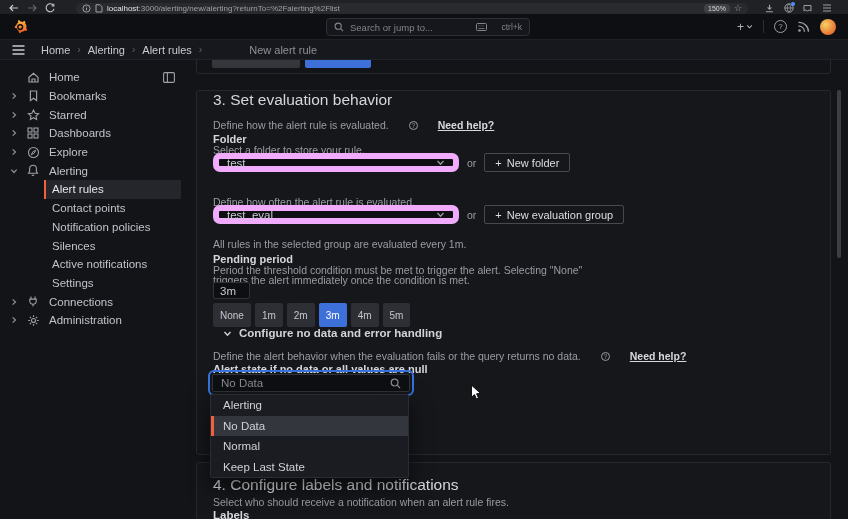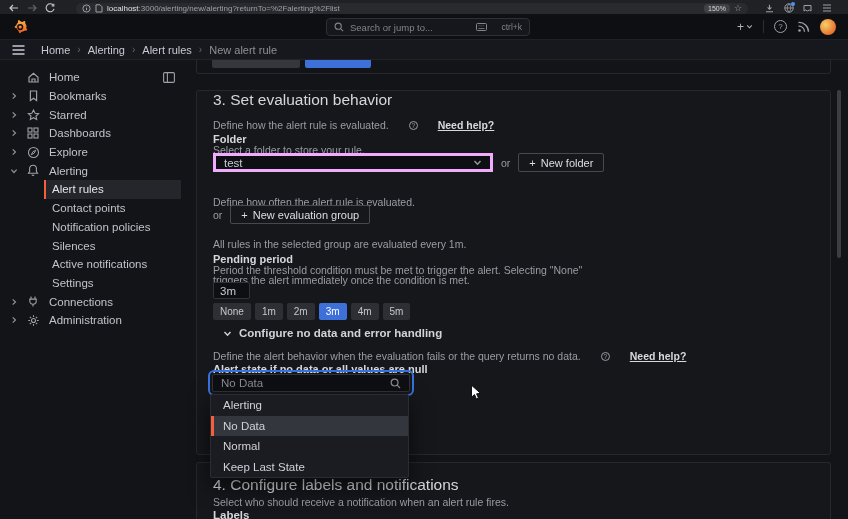--- a/index.html
+++ b/index.html
@@ -40,21 +40,21 @@
     display:flex; align-items:center; justify-content:center; font-size:8px; color:#9da0a8; }
   .avatar { width:16px; height:16px; border-radius:50%;
     background:radial-gradient(circle at 35% 35%, #f6d067, #e8732f 70%, #c8531f); }
 
   
   .pagehead { position:absolute; left:0; top:40px; width:848px; height:20px;
     background:#17181d; border-bottom:1px solid #222329;
     display:flex; align-items:center; padding:0 12px; gap:8px; font-size:11px; }
   .crumbs { display:flex; align-items:center; gap:7px; margin-left:8px; }
   .crumb { color:#c9c9d1; }
-  .crumb.cur { color:#8f8f97; }
+  .crumb.cur { color:#8f8f97;margin-left:40px; }
   .csep { color:#63646b; font-size:10px; }
   .headbtns { margin-left:auto; display:flex; align-items:center; gap:8px; }
   .btn-primary { background:var(--primary-blue,#3D71D9); color:#fff; font-size:10px;
     padding:2px 8px; border-radius:2px; line-height:11px; }
   .btn-dark { background:#303136; color:#d8d8de; font-size:10px; padding:2px 9px;
     border-radius:2px; line-height:11px; }
 
   
   .body { position:absolute; left:0; top:60px; width:848px; height:459px; }
   .sidebar { position:absolute; left:0; top:0; width:187px; height:459px;
@@ -87,32 +87,32 @@
   .sectitle { position:absolute; left:16px; font-size:15.5px; color:#d6d7db; font-weight:400; }
   .gsub { position:absolute; left:16px; font-size:10.5px; color:#9b9ca4;
     display:flex; align-items:center; gap:20px; white-space:nowrap; }
   .needhelp { color:#d8d9dd; font-weight:bold; text-decoration:underline; }
   .qicon { display:inline-flex; width:9px; height:9px; border:1px solid #9b9ca4;
     border-radius:50%; align-items:center; justify-content:center;
     font-size:6.5px; color:#9b9ca4; }
   .flabel { position:absolute; left:16px; font-size:11px; font-weight:bold; color:#d6d7db; }
   .fdesc { position:absolute; left:16px; font-size:10.5px; color:#9b9ca4; }
   .selrow { position:absolute; left:16px; display:flex; align-items:center; gap:8px; }
-  .gfselect { display:flex; align-items:center; width:280px; height:19px;
-    background:#0e0f13; border:3px solid #f0abfc; border-radius:0;
+  .gfselect { display:flex; align-items:center; width:246px; height:19px;
+    background:#0e0f13; border:6px solid #f0abfc; border-radius:7px;
     padding:0 8px; font-size:11.5px; color:#c9c9d1; }
   .gfselect .cvd { margin-left:auto; display:flex; }
   .ortxt { font-size:10.5px; color:#9b9ca4; }
   .btn-outline { display:flex; align-items:center; gap:5px; height:19px; padding:0 10px;
     border:1px solid #47494f; border-radius:2px; font-size:11px; color:#dddee3; background:transparent; }
   .pinput { position:absolute; left:16px; width:37px; height:17px; background:#0e0f13;
     border:1px solid #303338; border-radius:2px; display:flex; align-items:center;
     padding:0 6px; font-size:11.5px; color:#c9c9d1; }
   .pgroup { position:absolute; left:16px; display:flex; gap:4px; }
-  .pbtn { height:17px; display:flex; align-items:center; padding:0 7px;
+  .pbtn { height:24px; display:flex; align-items:center; padding:0 7px;
     background:#2d2f35; border-radius:2px; font-size:10px; color:#c6c6cd; }
   .pbtn.on { background:var(--primary-blue,#3D71D9); color:#fff; }
   .collapse { position:absolute; left:26px; display:flex; align-items:center; gap:7px;
     font-size:11.5px; font-weight:bold; color:#d2d3d8; }
   .nselect { position:absolute; left:15px; top:283px; width:198px; height:18px;
     background:#0e0f13; border:1px solid #303338; border-radius:2px;
     outline:2px solid var(--focus-blue,#3871DC); outline-offset:2px;
     display:flex; align-items:center; padding:0 8px; font-size:11.5px; color:#8b8b93; }
   .nselect .mag { margin-left:auto; display:flex; }
 
@@ -431,20 +431,28 @@
               </span>
           </div>
           <span class="ortxt">or</span>
           <div class="btn-outline">
             <span>+</span>
             <span>New folder</span>
           </div>
         </div>
         <div class="fdesc" style="top:105px">Define how often the alert rule is evaluated.</div>
         <div class="selrow" style="top:114px">
+          <div class="gfselect">
+            <span>test_eval</span>
+            <span class="cvd">
+                <svg width="9" height="9" viewBox="0 0 9 9">
+                  <path d="M1.5 3l3 3.2L7.5 3" fill="none" stroke="#9a9ba1" stroke-width="1.3"></path>
+                </svg>
+              </span>
+          </div>
           <span class="ortxt">or</span>
           <div class="btn-outline">
             <span>+</span>
             <span>New evaluation group</span>
           </div>
         </div>
         <div class="fdesc" style="top:147px">All rules in the selected group are evaluated every 1m.</div>
         <div class="flabel" style="top:162px">Pending period</div>
         <div class="fdesc" style="top:173px">Period the threshold condition must be met to trigger the alert. Selecting "None"</div>
         <div class="fdesc" style="top:183px">triggers the alert immediately once the condition is met.</div>

